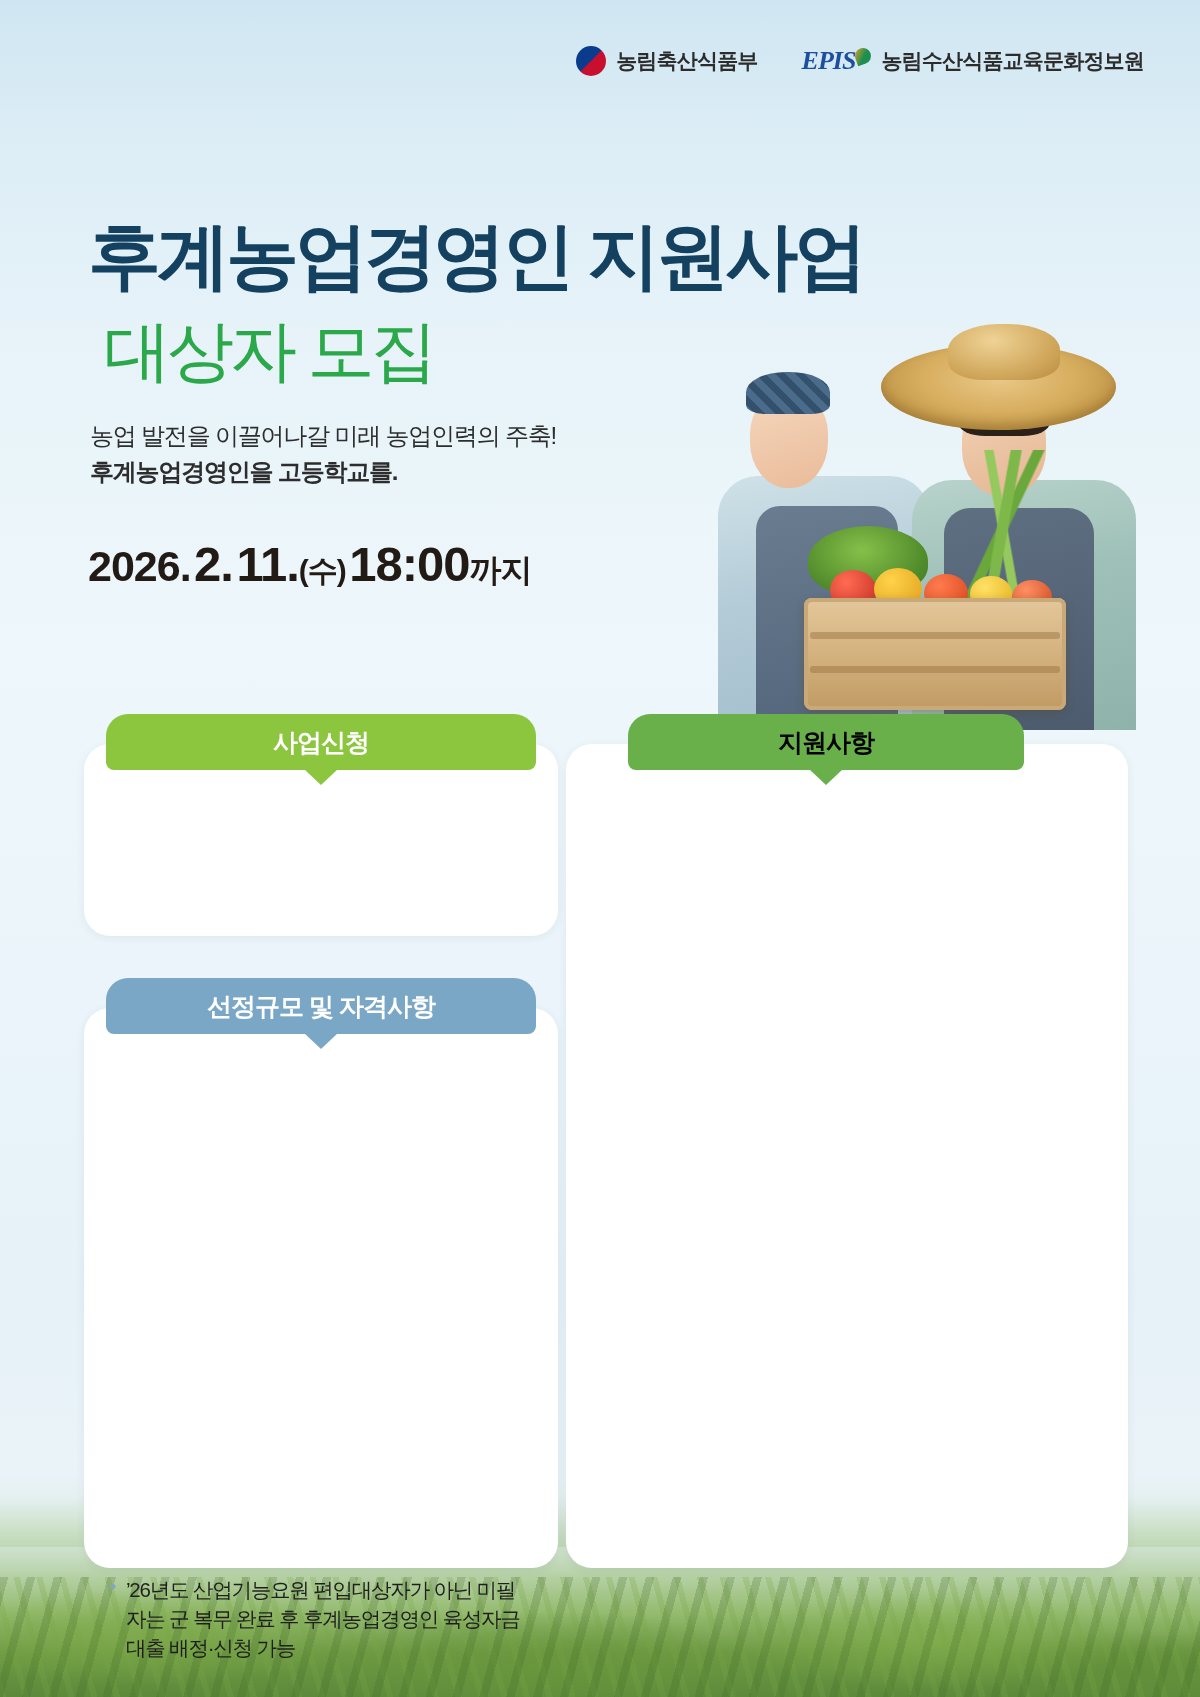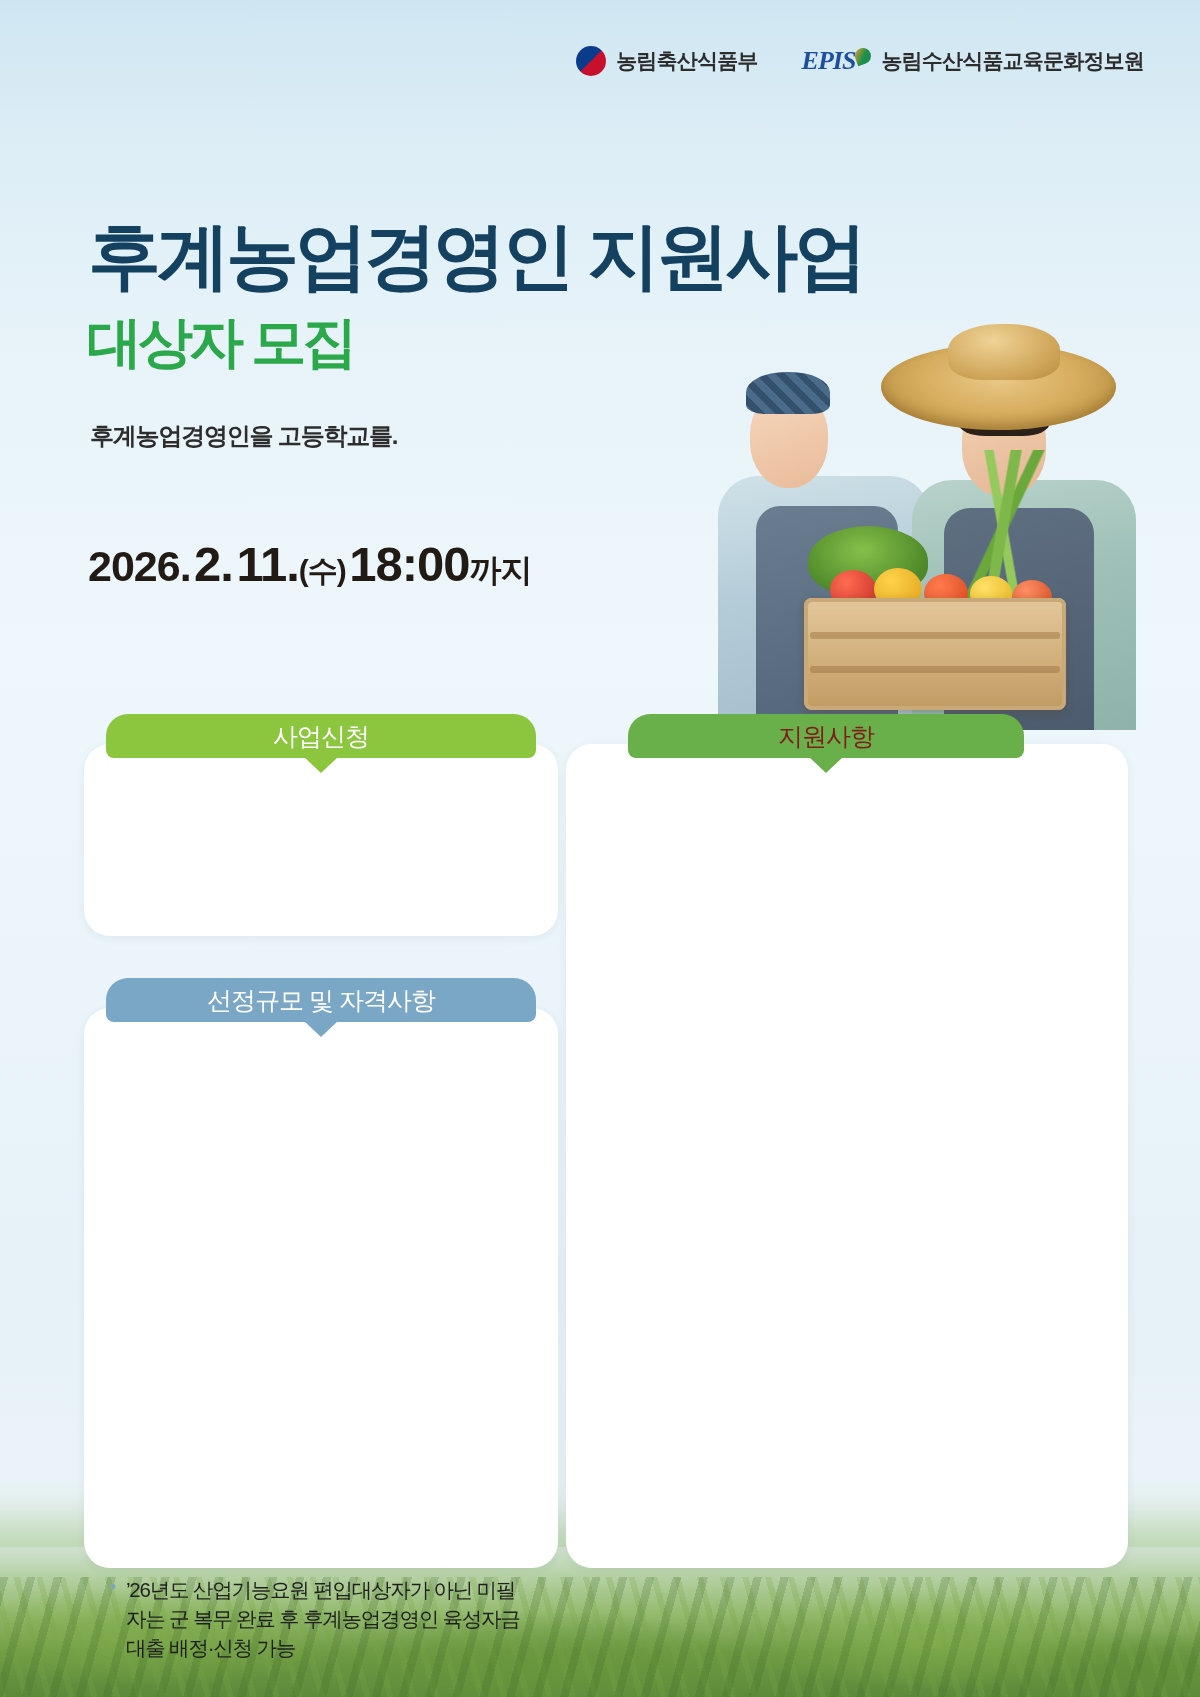--- a/index.html
+++ b/index.html
@@ -112,22 +112,22 @@
     letter-spacing: -1.5px; z-index: 2;
   }
 
   
   .title-1 {
     position: absolute; left: 88px; top: 208px;
     font-size: 73px; font-weight: bold; color: #14415f;
     letter-spacing: -4px; white-space: nowrap;
   }
   .title-2 {
-    position: absolute; left: 87px; top: 306px;
-    font-size: 55px; font-weight: bold; color: #2aa84a;
+    position: absolute; left: 104px; top: 306px;
+    font-size: 67px; font-weight: normal; color: #2aa84a;
     letter-spacing: -4px; white-space: nowrap;
   }
   .subtitle {
     position: absolute; left: 90px; top: 418px;
     font-size: 24px; color: #2d2d2d; line-height: 1.5;
     letter-spacing: -1.2px;
   }
   .subtitle .b { font-weight: bold; }
 
   .dates {
@@ -231,40 +231,40 @@
     width: 160px; height: 150px;
     background:
       linear-gradient(100deg, transparent 46%, #7fb84a 47%, #7fb84a 52%, transparent 53%),
       linear-gradient(80deg, transparent 46%, #95c95e 47%, #95c95e 51%, transparent 52%),
       linear-gradient(115deg, transparent 47%, #6aa83c 48%, #6aa83c 52%, transparent 53%);
   }
 
   
   .banner {
     position: absolute;
-    height: 44px;
+    height: 56px;
     border-radius: 22px 22px 8px 8px;
     display: flex; align-items: center; justify-content: center;
-    color: #fff; font-size: 25px; font-weight: normal; letter-spacing: -1px;
+    color: #fff; font-size: 25px; font-weight: bold; letter-spacing: -1px;
     z-index: 4;
   }
   .banner:after {
     content: "";
     position: absolute; left: 50%; bottom: -15px;
     margin-left: -17px;
     border-left: 17px solid transparent;
     border-right: 17px solid transparent;
     border-top: 16px solid currentColor;
   }
   .banner-green { background: #8cc63f; color: #8cc63f; }
   .banner-green span { color: #fff; }
   .banner-blue  { background: #7ba7c7; color: #7ba7c7; }
   .banner-blue span { color: #fff; }
   .banner-green2 { background: #6ab04a; color: #6ab04a; }
-  .banner-green2 span { color: #7f1d1d; }
+  .banner-green2 span { color: #000000; }
 
   
   .card {
     position: absolute;
     background: #fff;
     border-radius: 26px;
     box-shadow: 0 2px 10px rgba(40,70,90,.07);
     z-index: 3;
   }
 
@@ -385,20 +385,21 @@
       </div>
       <div class="logo-text">농림수산식품교육문화정보원</div>
     </div>
   </div>
 
 
   <div class="title-1">후계농업경영인 지원사업</div>
   <div class="title-2">대상자 모집</div>
 
   <div class="subtitle">
+    <div>농업 발전을 이끌어나갈 미래 농업인력의 주축!</div>
     <div class="b">후계농업경영인을 고등학교를.</div>
   </div>
 
   <div class="dates">
     <div class="date-line">
       <span class="d-big">2026.</span>
       <span class="d-num">2.</span>
       <span class="d-num">11.</span><span class="d-small">(수)</span>
       <span class="d-num">18:00</span><span class="d-mid">까지</span>
     </div>

